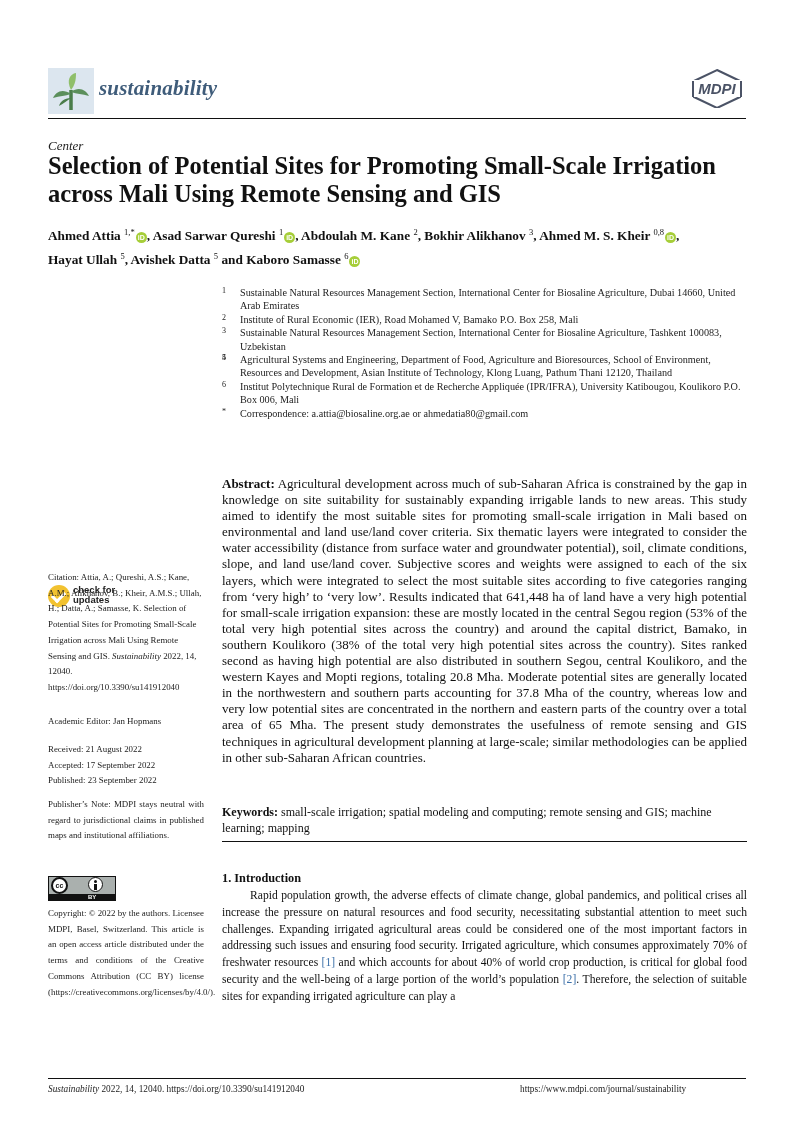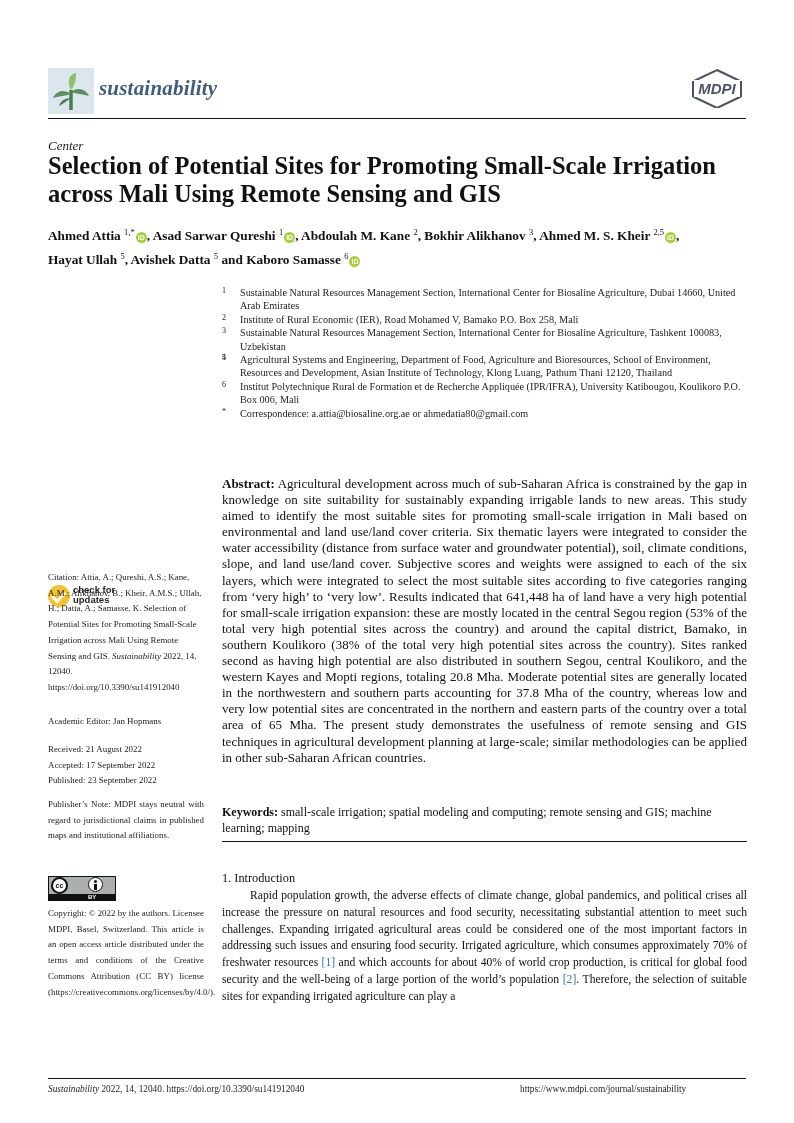--- a/index.html
+++ b/index.html
@@ -28,21 +28,21 @@
   .affil { position: relative; padding-left: 18px; }
   .affil .num { position: absolute; left: 0; top: -2px; font-size: 8px; }
 
   
   .abstract { left: 222px; top: 476px; width: 525px; font-size: 13px; line-height: 16.1px; text-align: justify; color: #111; }
   .label-bold { font-weight: bold; }
   .keywords { left: 222px; top: 804px; width: 525px; font-size: 12px; line-height: 16.1px; color: #111; }
   .section-rule { left: 222px; top: 841px; width: 525px; height: 1px; background: #111; }
 
   
-  .intro-heading { left: 222px; top: 871px; font-size: 12.3px; font-weight: normal; color: #111; }
+  .intro-heading { left: 222px; top: 871px; font-size: 12.3px; font-weight: bold; color: #111; }
   .intro-body { left: 222px; top: 888px; width: 525px; font-size: 11.6px; line-height: 16.8px; text-align: justify; color: #111; text-indent: 28px; }
   .ref { color: #3b6fa8; }
 
   
   .check-badge { left: 48px; top: 537px; width: 74px; height: 24px; margin-top: 48px; }
   .check-circle { position: absolute; left: 0; top: 0; width: 22px; height: 22px; border-radius: 50%; background: #f2c230; }
   .check-circle::after { content: ""; position: absolute; left: 6px; top: 4px; width: 6px; height: 10px;
                          border: solid #fff; border-width: 0 3px 3px 0; transform: rotate(45deg); }
   .check-text { position: absolute; left: 25px; top: 0px; font-family: "Liberation Sans", sans-serif; font-weight: bold;
                 font-size: 9.5px; line-height: 10px; color: #222; }
@@ -97,21 +97,21 @@
 <div class="abs header-rule"></div>
 
 <div class="abs article-type">Center</div>
 <div class="abs title">Selection of Potential Sites for Promoting Small-Scale Irrigation across Mali Using Remote Sensing and GIS</div>
 
 <div class="abs authors">
   <span><span>Ahmed Attia</span> <sup>1,*</sup><span class="orcid">iD</span></span>,
   <span><span>Asad Sarwar Qureshi</span> <sup>1</sup><span class="orcid">iD</span></span>,
   <span><span>Abdoulah M. Kane</span> <sup>2</sup></span>,
   <span><span>Bokhir Alikhanov</span> <sup>3</sup></span>,
-  <span><span>Ahmed M. S. Kheir</span> <sup>2,5</sup><span class="orcid">iD</span></span>,<br>
+  <span><span>Ahmed M. S. Kheir</span> <sup>0,8</sup><span class="orcid">iD</span></span>,<br>
   <span><span>Hayat Ullah</span> <sup>5</sup></span>,
   <span><span>Avishek Datta</span> <sup>5</sup></span>
   <span style="font-weight:bold">and</span>
   <span><span>Kaboro Samasse</span> <sup>6</sup><span class="orcid">iD</span></span>
 </div>
 
 <div class="abs affils">
   <div class="affil"><span class="num">1</span><span>Sustainable Natural Resources Management Section, International Center for Biosaline Agriculture, Dubai 14660, United Arab Emirates</span></div>
   <div class="affil"><span class="num">2</span><span>Institute of Rural Economic (IER), Road Mohamed V, Bamako P.O. Box 258, Mali</span></div>
   <div class="affil"><span class="num">3</span><span>Sustainable Natural Resources Management Section, International Center for Biosaline Agriculture, Tashkent 100083, Uzbekistan</span></div>

